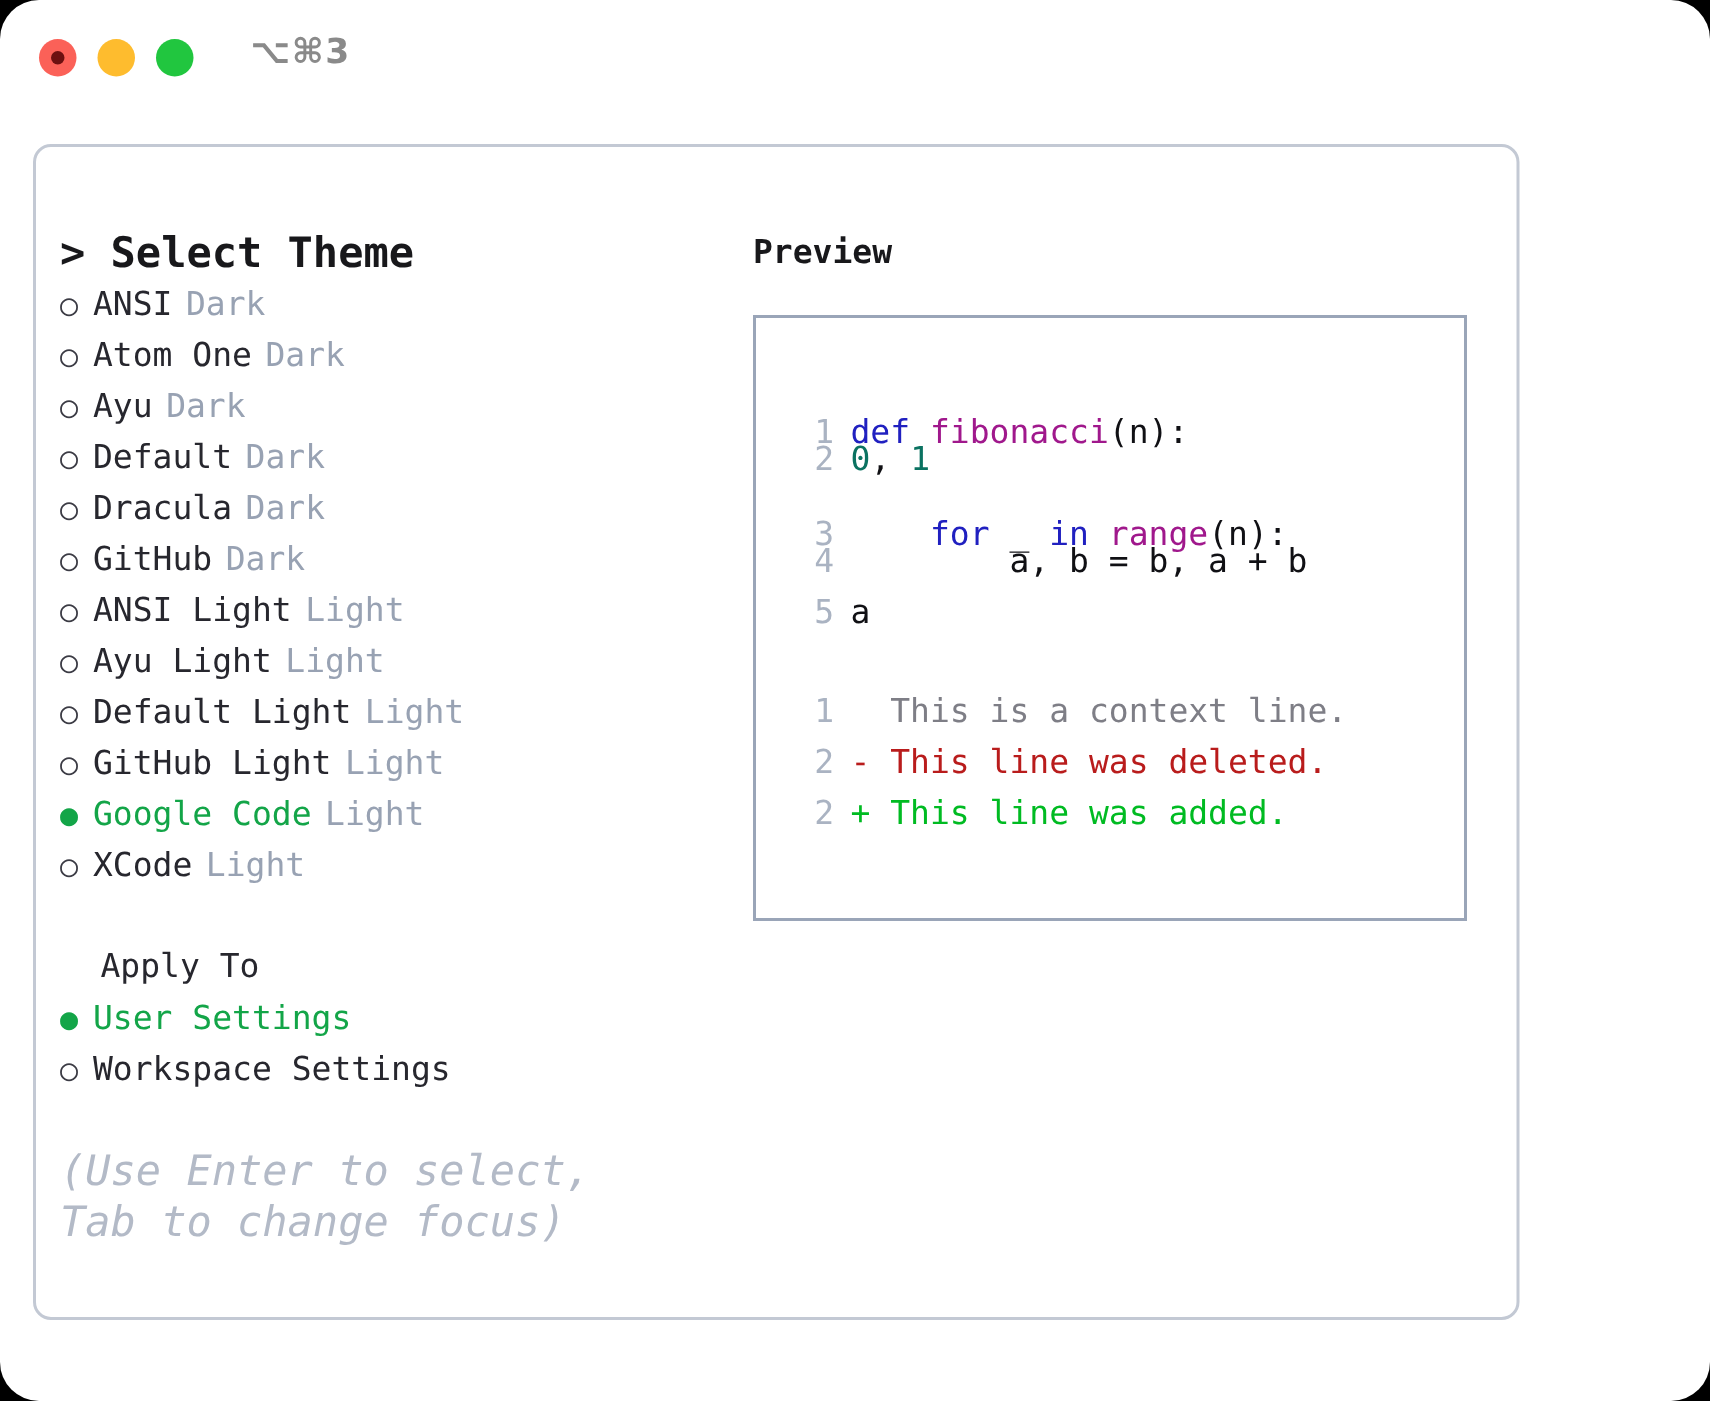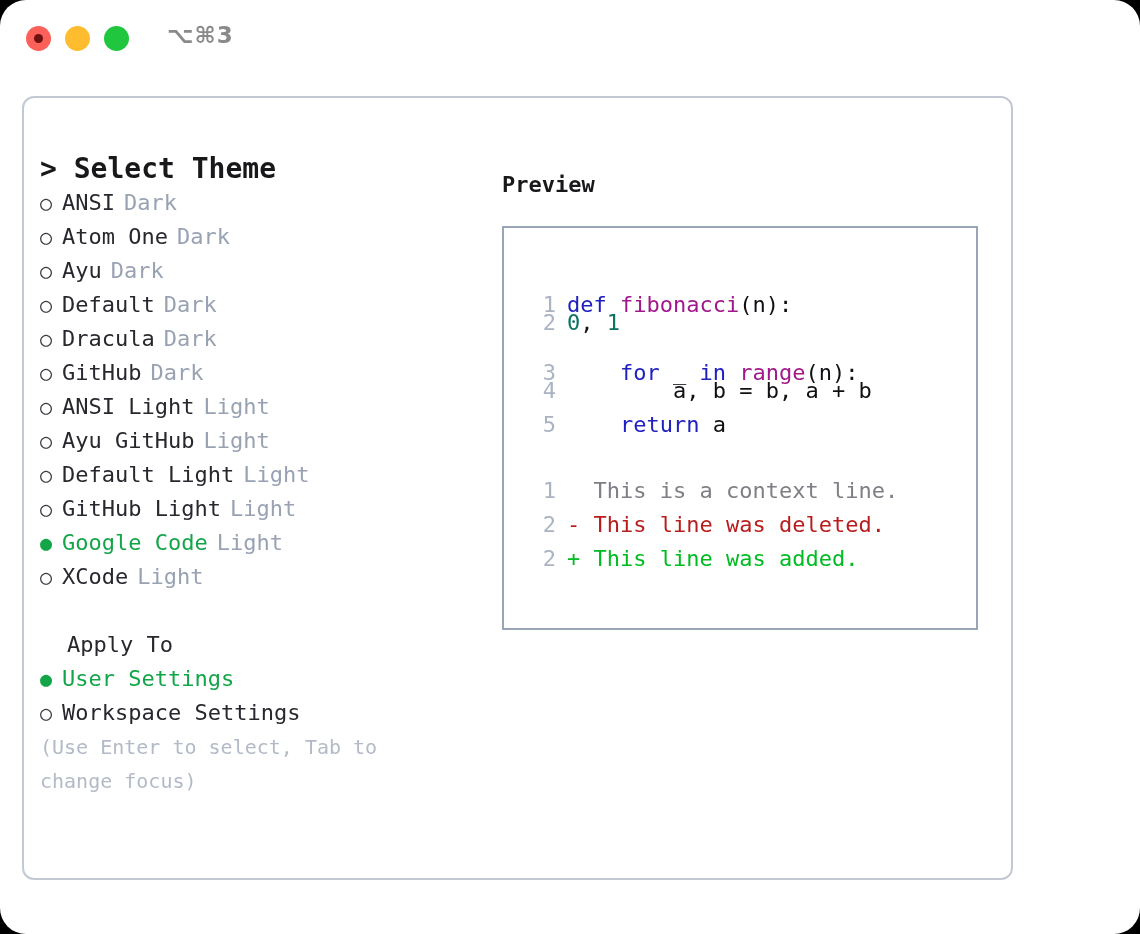--- a/index.html
+++ b/index.html
@@ -125,42 +125,43 @@
 
   .apply-header {
     font-size: 22px;
     color: #27272e;
     line-height: 34px;
     height: 34px;
     white-space: pre;
     padding-left: 27px;
   }
   .hint {
-    font-size: 20px;
+    margin-top: 34px;
+    font-size: 28px;
     line-height: 34px;
     color: #b3bac7;
     width: 410px;
     white-space: normal;
+    font-style: italic;
   }
 
   
   .right-col {
     position: absolute;
     left: 478px;
     top: 54px;
     width: 490px;
   }
   .preview-title {
     font-size: 22px;
     font-weight: 700;
     color: #18181b;
     line-height: 34px;
     height: 34px;
     white-space: pre;
-    margin-top: 16px;
   }
   .code-panel {
     margin-top: 24px;
     width: 476px;
     height: 404px;
     border: 2px solid #9aa5b8;
     box-sizing: border-box;
     background: #ffffff;
     padding: 44px 0 0 18px;
   }
@@ -212,21 +213,21 @@
     <div class="left-col">
       <div class="list-header">&gt; Select Theme</div>
       <div id="theme-list">
           <div class="theme-row"><span class="bullet">○</span><span class="theme-name">ANSI</span><span class="theme-kind">Dark</span></div>
           <div class="theme-row"><span class="bullet">○</span><span class="theme-name">Atom One</span><span class="theme-kind">Dark</span></div>
           <div class="theme-row"><span class="bullet">○</span><span class="theme-name">Ayu</span><span class="theme-kind">Dark</span></div>
           <div class="theme-row"><span class="bullet">○</span><span class="theme-name">Default</span><span class="theme-kind">Dark</span></div>
           <div class="theme-row"><span class="bullet">○</span><span class="theme-name">Dracula</span><span class="theme-kind">Dark</span></div>
           <div class="theme-row"><span class="bullet">○</span><span class="theme-name">GitHub</span><span class="theme-kind">Dark</span></div>
           <div class="theme-row"><span class="bullet">○</span><span class="theme-name">ANSI Light</span><span class="theme-kind">Light</span></div>
-          <div class="theme-row"><span class="bullet">○</span><span class="theme-name">Ayu GitHub</span><span class="theme-kind">Light</span></div>
+          <div class="theme-row"><span class="bullet">○</span><span class="theme-name">Ayu Light</span><span class="theme-kind">Light</span></div>
           <div class="theme-row"><span class="bullet">○</span><span class="theme-name">Default Light</span><span class="theme-kind">Light</span></div>
           <div class="theme-row"><span class="bullet">○</span><span class="theme-name">GitHub Light</span><span class="theme-kind">Light</span></div>
           <div class="theme-row selected"><span class="bullet sel">●</span><span class="theme-name">Google Code</span><span class="theme-kind">Light</span></div>
           <div class="theme-row"><span class="bullet">○</span><span class="theme-name">XCode</span><span class="theme-kind">Light</span></div>
         </div>
 
       <div class="spacer"></div>
 
       <div class="apply-header">Apply To</div>
       <div id="apply-list">
@@ -238,21 +239,21 @@
     </div>
 
     <div class="right-col">
       <div class="preview-title">Preview</div>
       <div class="code-panel">
         <div id="code-block">
             <div class="code-line"><span class="gutter">1</span><span class="tok-kw">def </span><span class="tok-fn">fibonacci</span><span class="tok-pl">(n):</span></div>
             <div class="code-line"><span class="gutter">2</span><span class="tok-num">0</span><span class="tok-pl">, </span><span class="tok-num">1</span></div>
             <div class="code-line"><span class="gutter">3</span><span class="tok-kw">    for </span><span class="tok-pl">_ </span><span class="tok-kw">in </span><span class="tok-fn">range</span><span class="tok-pl">(n):</span></div>
             <div class="code-line"><span class="gutter">4</span><span class="tok-pl">        a, b = b, a + b</span></div>
-            <div class="code-line"><span class="gutter">5</span><span class="tok-kw">    return </span><span class="tok-pl">a</span></div>
+            <div class="code-line"><span class="gutter">5</span><span class="tok-pl">a</span></div>
           </div>
         <div class="code-gap"></div>
         <div id="diff-block">
             <div class="code-line"><span class="gutter">1</span><span class="diff-ctx">  This is a context line.</span></div>
             <div class="code-line"><span class="gutter">2</span><span class="diff-del">- This line was deleted.</span></div>
             <div class="code-line"><span class="gutter">2</span><span class="diff-add">+ This line was added.</span></div>
           </div>
       </div>
     </div>
 

